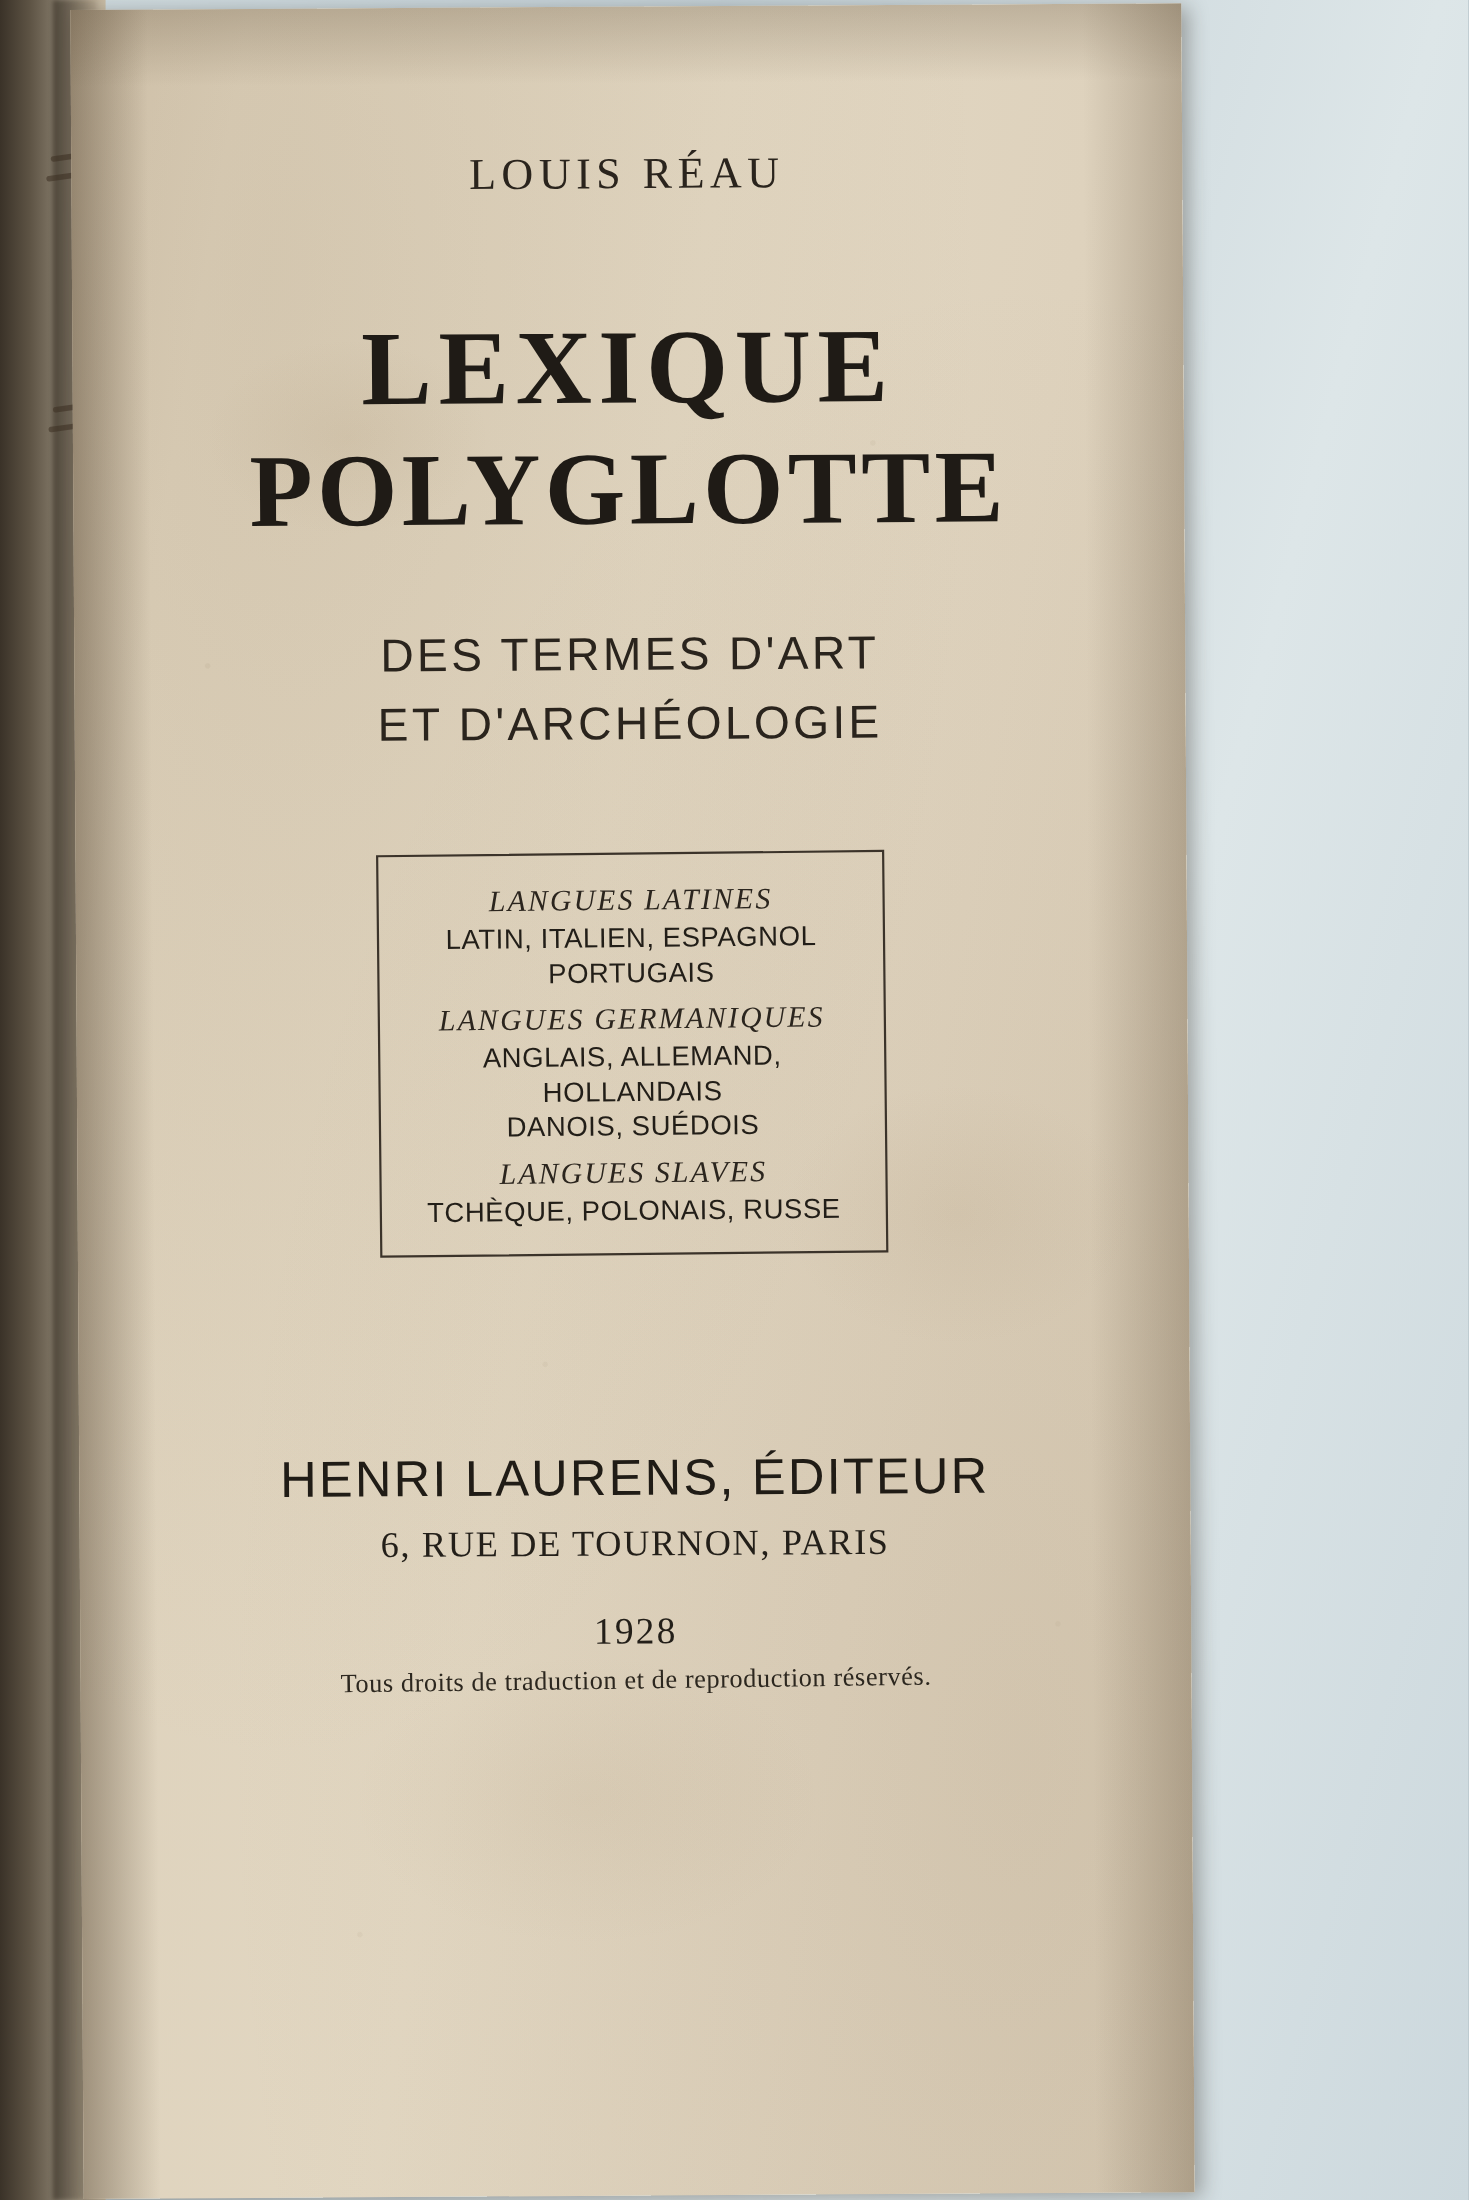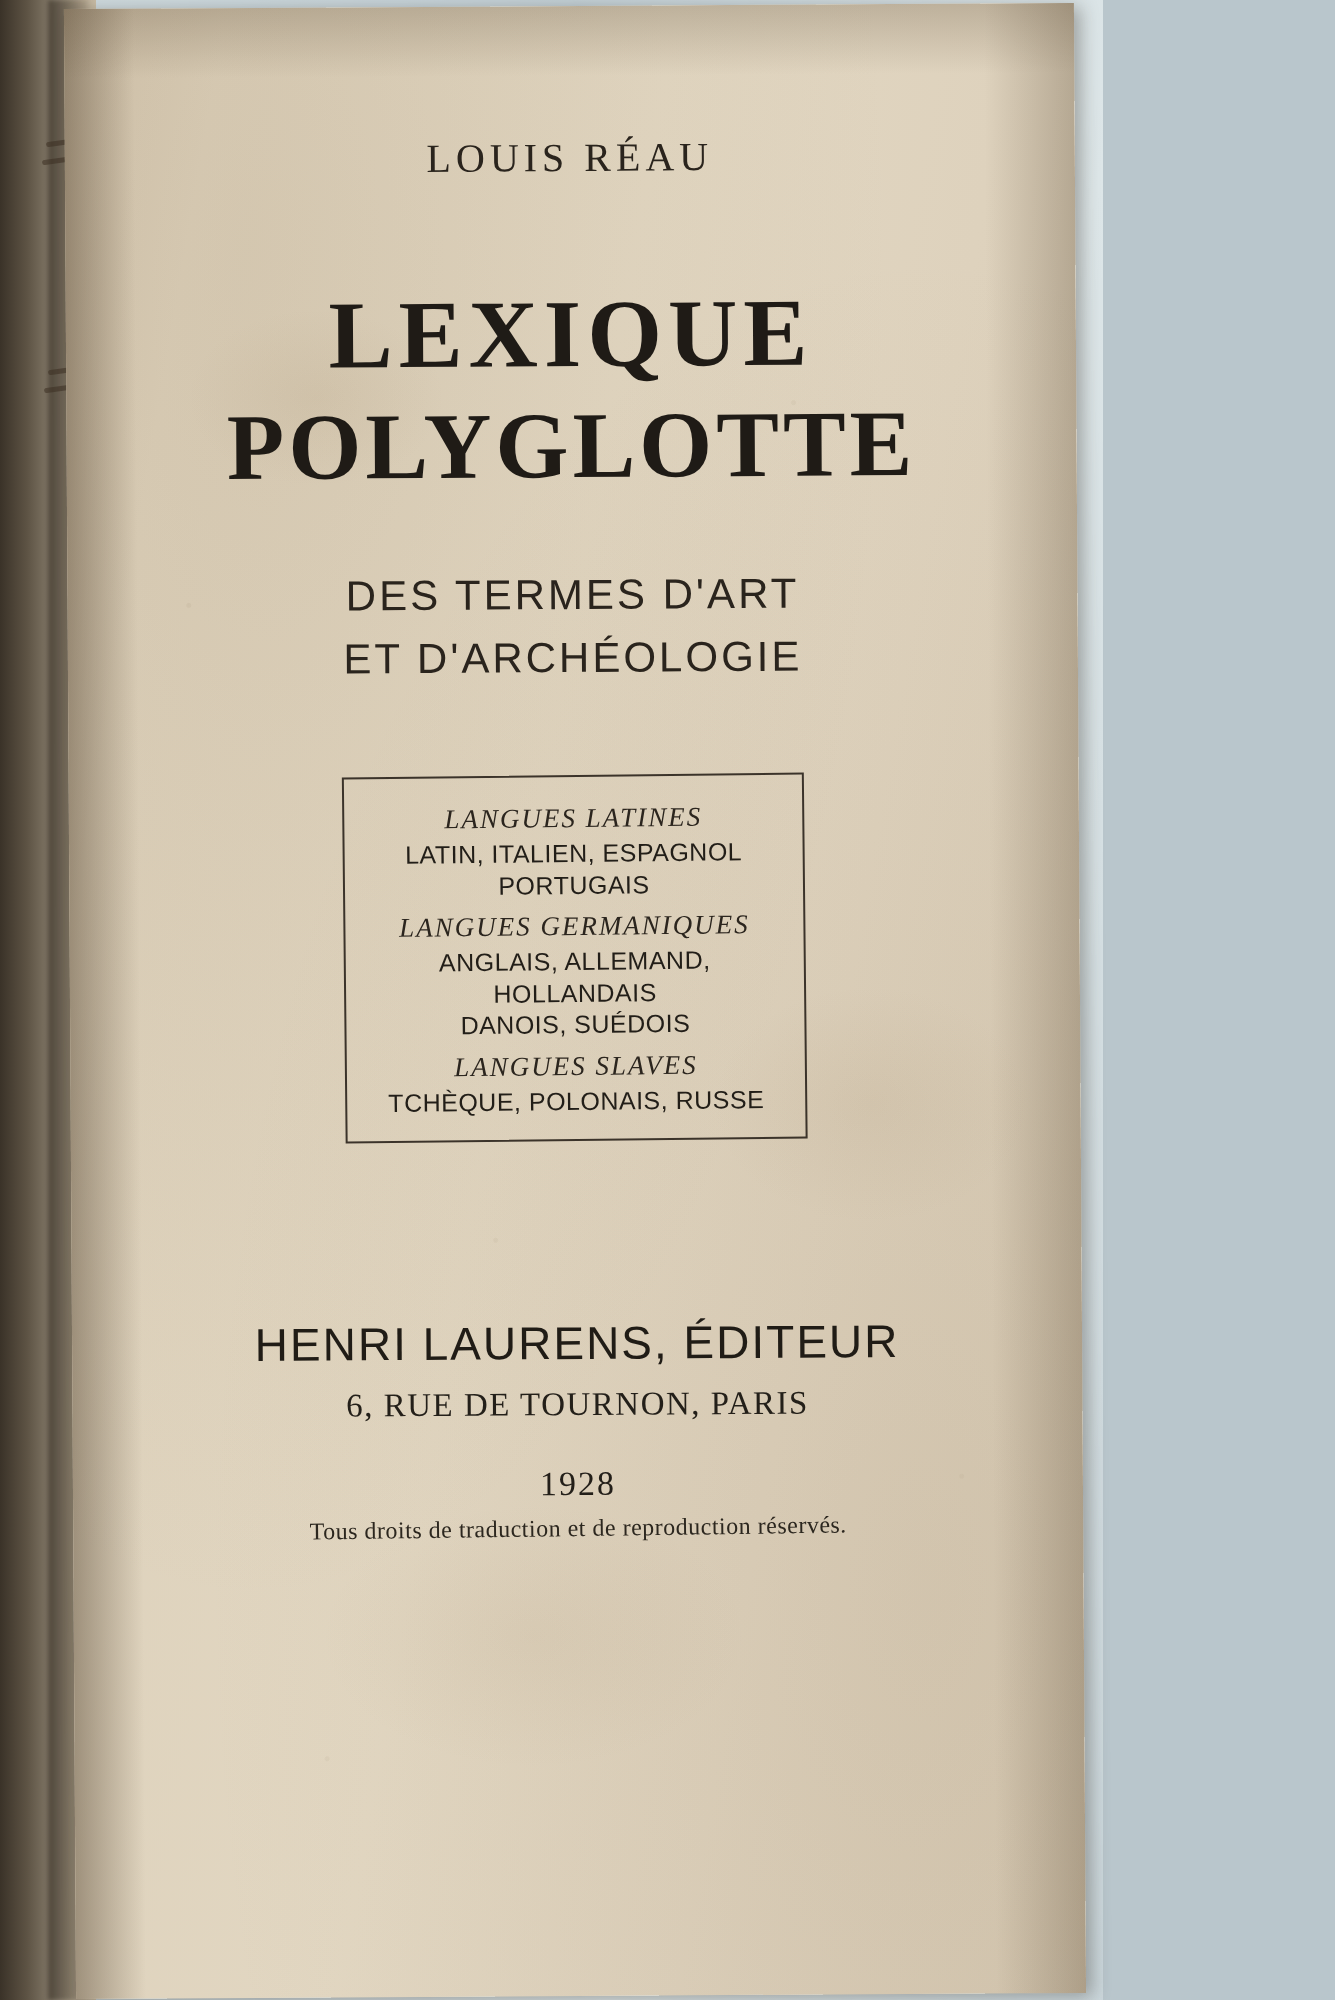--- a/index.html
+++ b/index.html
@@ -9,21 +9,21 @@
   }
   body {
     width: 1335px;
     height: 2000px;
     overflow: hidden;
     font-family: "Liberation Serif", serif;
   }
 
   #scene {
     position: relative;
-    width: 1103px;
+    width: 1335px;
     height: 2000px;
     background: linear-gradient(105deg, #cfdade 0%, #c3d0d6 35%, #dde6e8 70%, #ccd8dd 100%);
   }
 
   
   .gutter-shadow {
     position: absolute;
     left: 0; top: 0;
     width: 96px; height: 2000px;
     background: linear-gradient(90deg, #3a3228 0%, #5d5344 28%, #8d8372 60%, #b5a893 85%, #c9bda6 100%);

